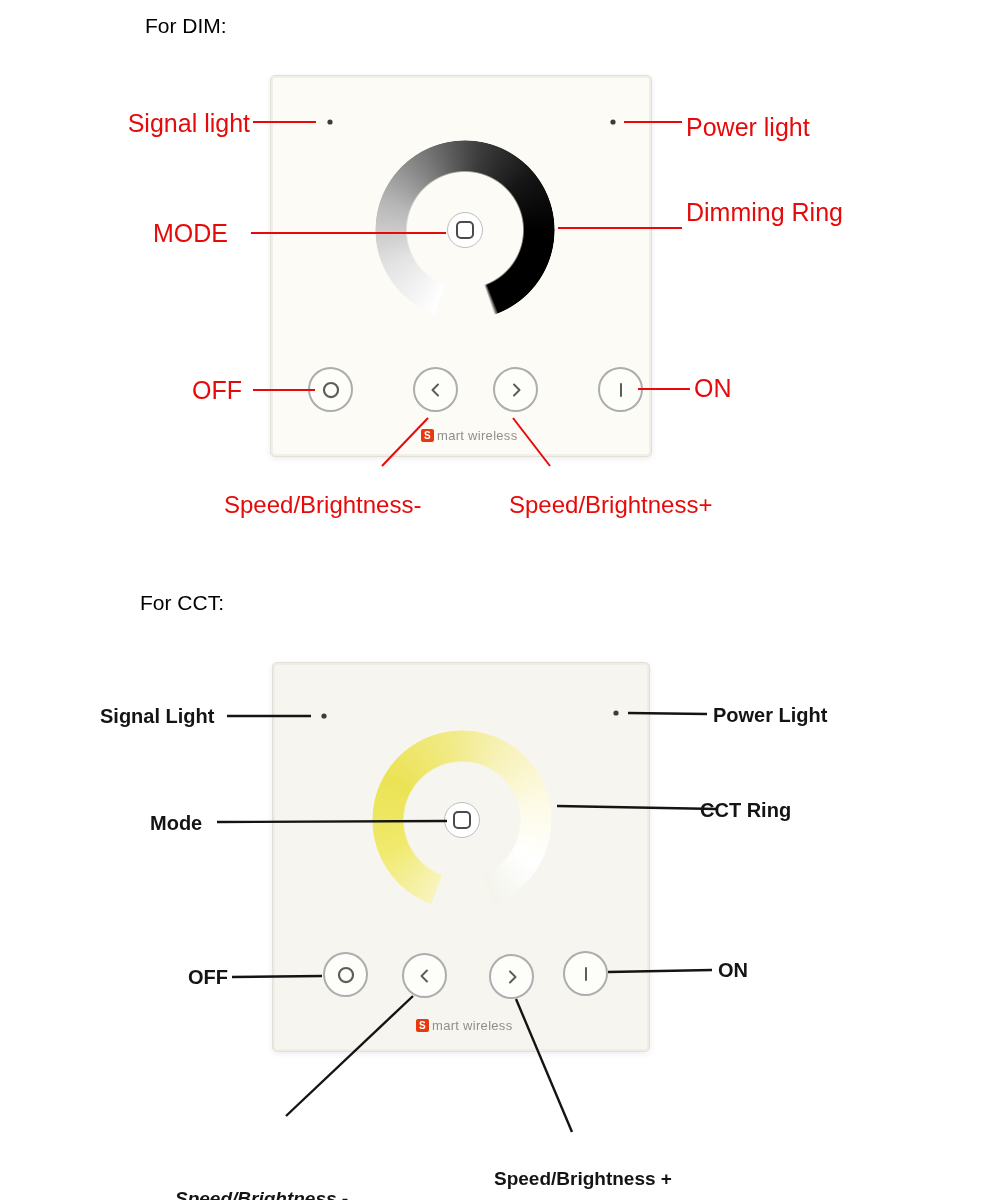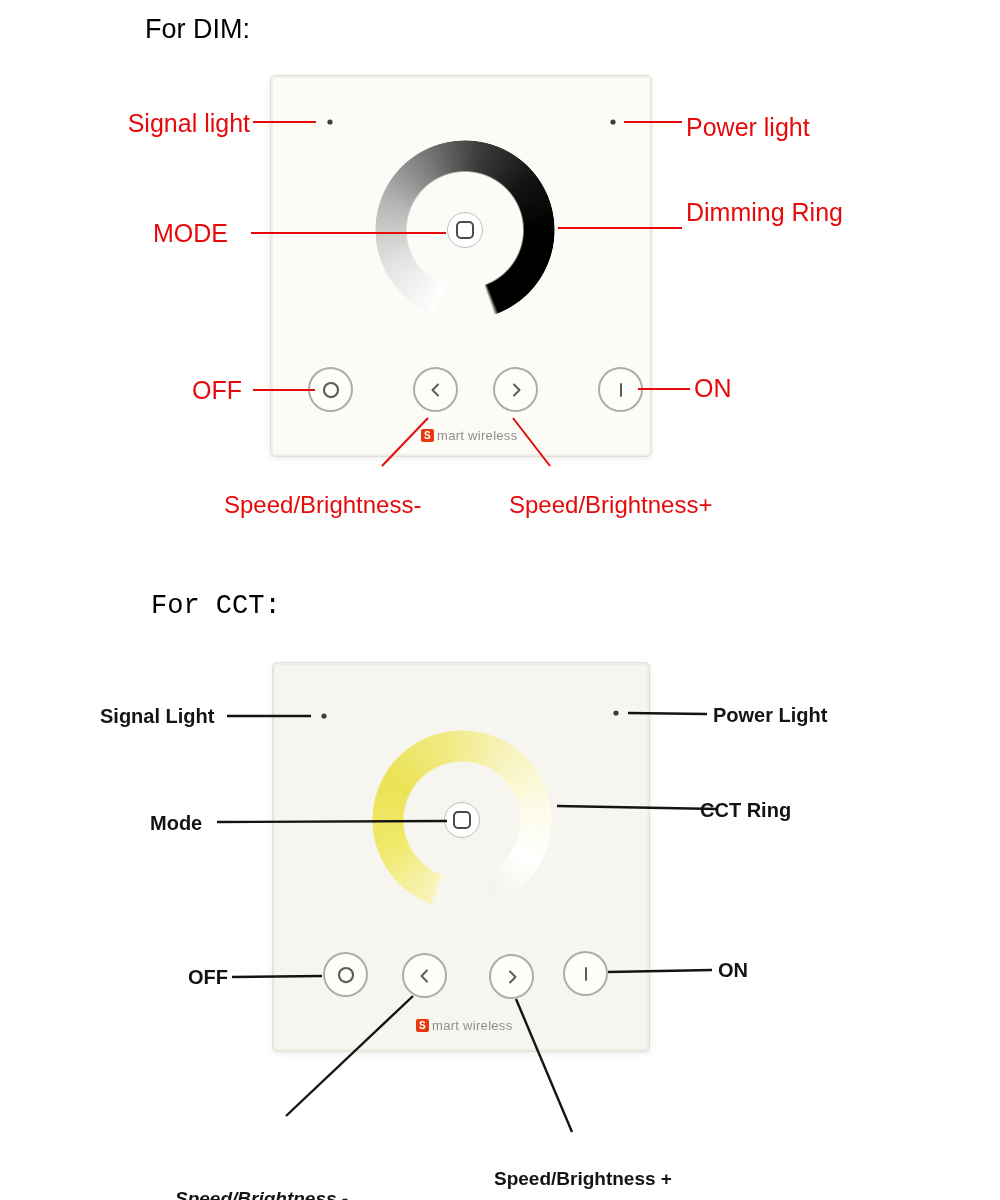--- a/index.html
+++ b/index.html
@@ -12,21 +12,21 @@
   .canvas{
     position:relative;width:1000px;height:1200px;background:#ffffff;overflow:hidden;
     font-family:"Liberation Sans",sans-serif;
   }
   .overlay{position:absolute;left:0;top:0;pointer-events:none;z-index:5;}
   .ln-dim{stroke:var(--dim-ann);stroke-width:2;}
   .ln-cct{stroke:var(--cct-ann);stroke-width:2.4;}
   .dot{fill:#3c3c3c;}
 
   .label{position:absolute;white-space:nowrap;z-index:6;}
-  .title{color:#000;font-size:27px;}
+  .title{color:#000;font-size:21px;}
   .dim-label{color:var(--dim-ann);font-size:25px;}
   .dim-label.small{font-size:24px;}
   .cct-label{color:var(--cct-ann);font-size:20px;font-weight:700;}
   .cct-label.small{font-size:19px;}
 
   .panel{
     position:absolute;background:var(--panel-bg);
     border:1px solid #e2dfd6;border-radius:5px;
     box-shadow:0 2px 6px rgba(0,0,0,0.07), inset 0 0 0 2px rgba(235,233,226,0.7);
     z-index:1;
@@ -118,21 +118,21 @@
 
   <div class="label dim-label" style="left:95px;top:109px;width:155px;text-align:right;">Signal light</div>
   <div class="label dim-label" style="left:686px;top:113px;">Power light</div>
   <div class="label dim-label" style="left:153px;top:219px;">MODE</div>
   <div class="label dim-label" style="left:686px;top:198px;">Dimming Ring</div>
   <div class="label dim-label" style="left:192px;top:376px;">OFF</div>
   <div class="label dim-label" style="left:694px;top:374px;">ON</div>
   <div class="label dim-label small" style="left:509px;top:491px;">Speed/Brightness+</div>
   <div class="label dim-label small" style="left:224px;top:491px;">Speed/Brightness-</div>
 
-  <div class="label title" style="left:151px;top:591px;font-family:Liberation Mono, monospace;">For CCT:</div>
+  <div class="label title" style="left:140px;top:591px;">For CCT:</div>
 
   <div class="panel cct" style="left:272px;top:662px;width:376px;height:388px;"></div>
 
   <div class="ring ring-cct" style="left:372px;top:730px;width:180px;height:180px;"></div>
 
   <div class="mode-btn" style="left:444px;top:802px;">
     <div class="mode-square"></div>
   </div>
 
   <div class="btn" style="left:323px;top:952px;">

